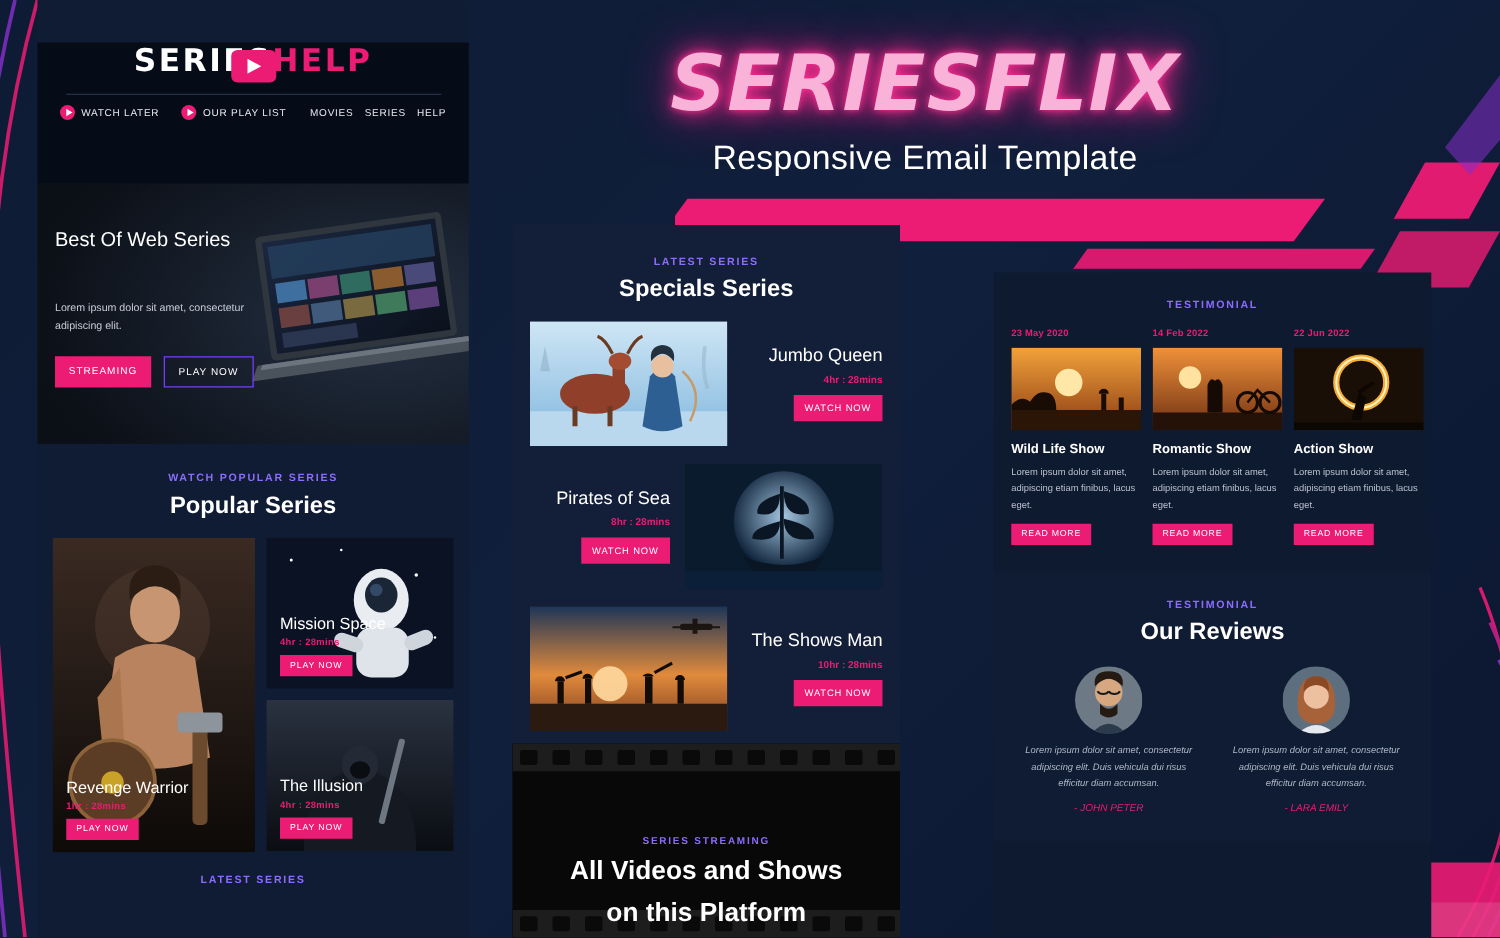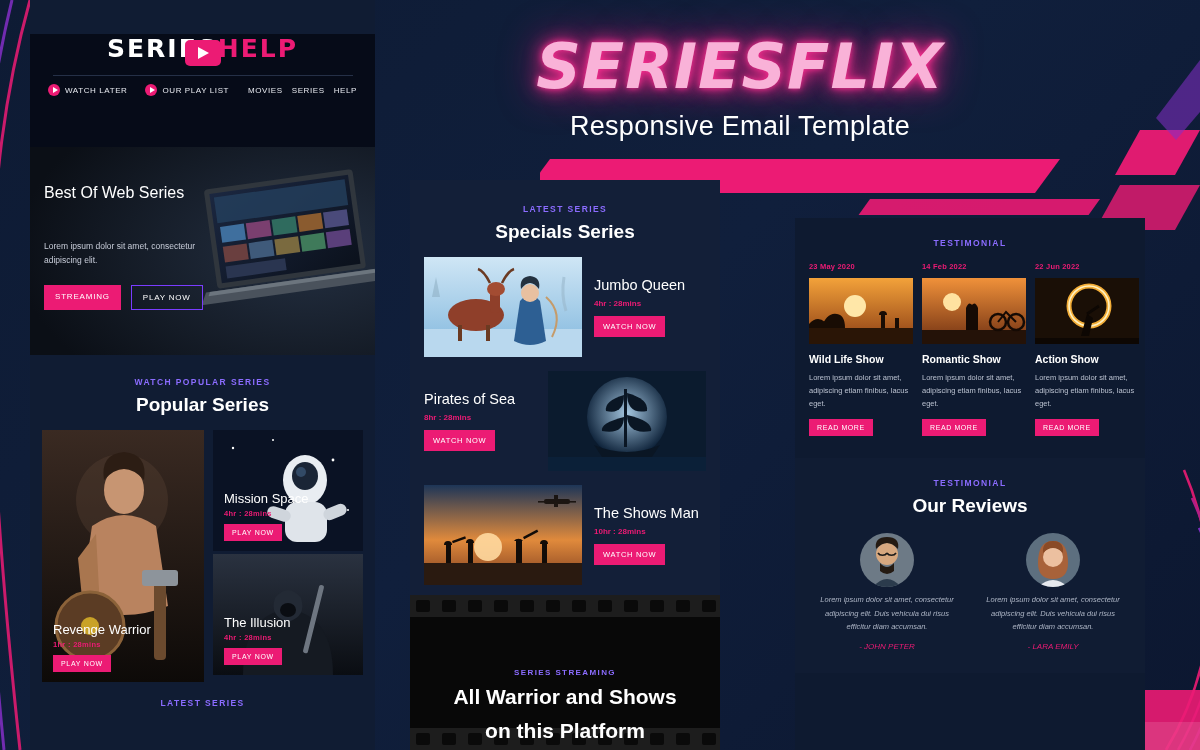--- a/index.html
+++ b/index.html
@@ -61,34 +61,34 @@
   .btn-pink { background: #ec1b74; }
   .btn-outline { border: 1px solid #7a3cff; background: transparent; }
   .lap-btns { position: absolute; left: 14px; top: 138px; display: flex; gap: 10px; }
 
   .sec-wrap { padding: 22px 12px 0 12px; }
   .kicker { text-align: center; font-size: 8.5px; letter-spacing: 1.4px; color: #8b6cff; font-weight: bold; }
   .sec-title { text-align: center; font-size: 19px; font-weight: bold; color: #fff; margin-top: 7px; }
 
   .pop-grid { display: flex; gap: 9px; margin-top: 14px; }
   .pop-left { width: 165px; height: 252px; position: relative; overflow: hidden; }
-  .pop-right { width: 150px; display: flex; flex-direction: column; gap: 3px; }
+  .pop-right { width: 150px; display: flex; flex-direction: column; gap: 9px; }
   .pop-r-card { height: 121px; position: relative; overflow: hidden; }
   .card-cap { position: absolute; left: 11px; bottom: 10px; }
   .card-title { font-size: 13px; color: #fff; }
   .card-time { font-size: 7.5px; color: #ec1b74; font-weight: bold; margin-top: 3px; letter-spacing: .3px; }
   .card-btn { margin-top: 6px; display: inline-block; background: #ec1b74; color: #fff; font-size: 7px; padding: 5px 8px; letter-spacing: .7px; }
   .left-bottom-kicker { margin-top: 16px; }
 
   
   .col-mid { left: 410px; top: 180px; width: 310px; height: 570px; background: #131f38; }
   .mid-pad { padding: 24px 14px 0 14px; }
   .spec-row { display: flex; gap: 12px; margin-top: 14px; align-items: center; }
   .spec-thumb { width: 158px; height: 100px; overflow: hidden; position: relative; }
-  .spec-info { flex: 1; text-align: left; }
+  .spec-info { flex: 1; text-align: right; }
   .spec-title { font-size: 14.5px; color: #fff; }
   .spec-time { font-size: 8px; color: #ec1b74; font-weight: bold; margin-top: 6px; }
   .spec-btn { margin-top: 8px; display: inline-block; background: #ec1b74; color: #fff; font-size: 7.5px; padding: 6px 9px; letter-spacing: .7px; }
   .mid-bottom { position: absolute; left: 0; bottom: 0; width: 310px; height: 155px; background: #0a0a0a; overflow: hidden; }
   .film-strip { position: absolute; left: 0; top: 0; width: 310px; height: 155px; }
   .mid-bottom-txt { position: absolute; left: 0; bottom: 6px; width: 100%; text-align: center; }
   .mid-b-kicker { font-size: 8px; letter-spacing: 1.4px; color: #8b6cff; font-weight: bold; }
   .mid-b-title { font-size: 21px; font-weight: bold; color: #fff; line-height: 1.3; margin-top: 6px; }
 
   
@@ -424,21 +424,21 @@
           <rect x="162" y="138" width="14" height="12" rx="2"></rect>
             <rect x="188" y="138" width="14" height="12" rx="2"></rect>
           <rect x="214" y="138" width="14" height="12" rx="2"></rect>
             <rect x="240" y="138" width="14" height="12" rx="2"></rect>
           <rect x="266" y="138" width="14" height="12" rx="2"></rect>
             <rect x="292" y="138" width="14" height="12" rx="2"></rect>
         </g>
       </svg>
       <div class="mid-bottom-txt">
         <div class="mid-b-kicker">SERIES STREAMING</div>
-        <div class="mid-b-title">All Warrior and Shows</div>
+        <div class="mid-b-title">All Videos and Shows</div>
         <div class="mid-b-title">on this Platform</div>
       </div>
     </div>
   </div>
 
   <div class="panel col-right">
     <div class="news-pad">
       <div class="kicker">TESTIMONIAL</div>
 
       <div class="news-grid">

